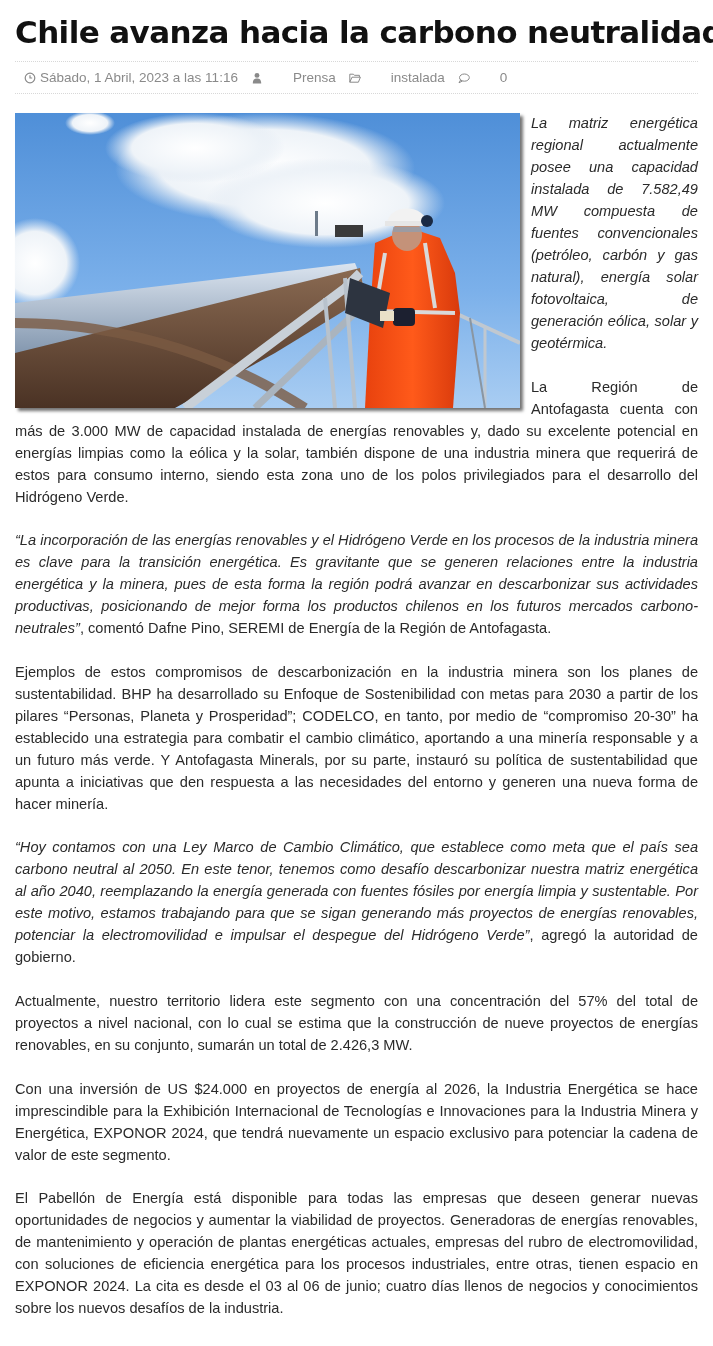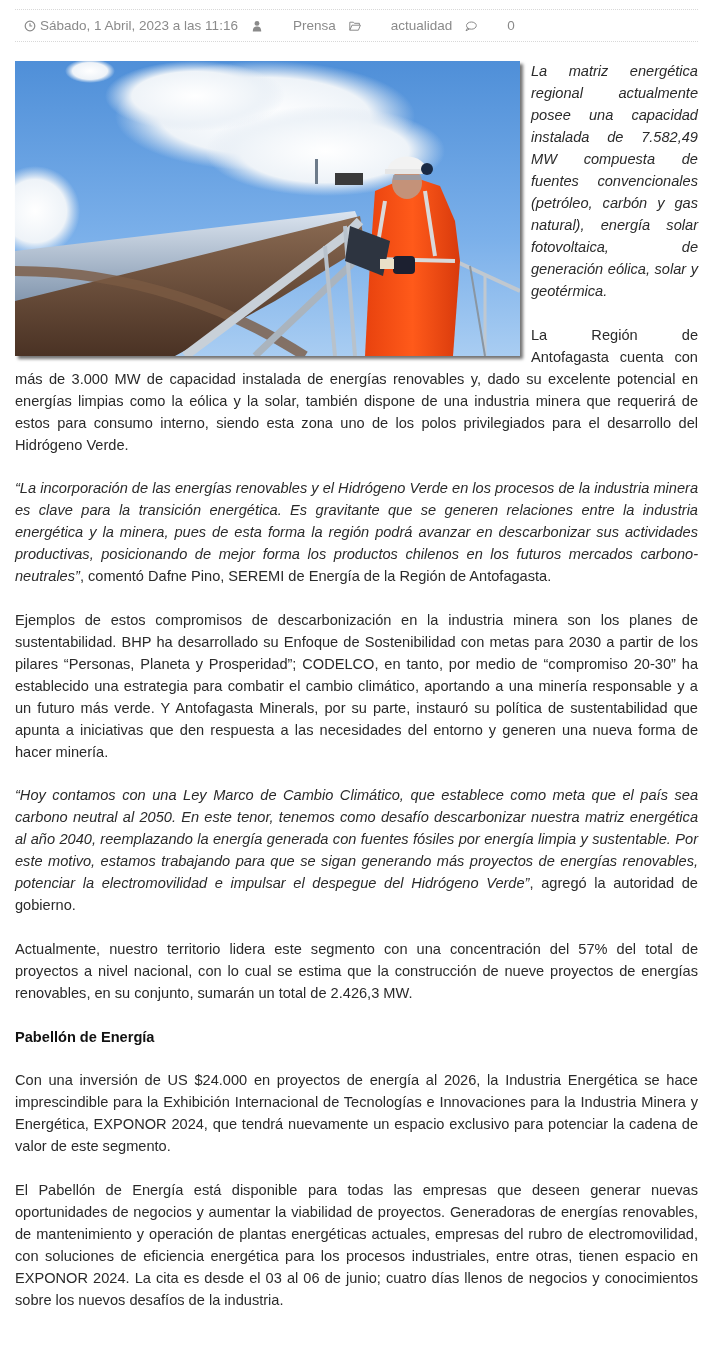--- a/index.html
+++ b/index.html
@@ -75,20 +75,21 @@
 
     .subhead {
       font-weight: bold;
       color: #111111;
     }
   </style>
 </head>
 <body>
 
 <div class="article">
+  <h1 class="title">Chile avanza hacia la carbono neutralidad</h1>
 
   <div class="meta">
     <span class="meta-item">
       <span class="ic">
         <svg viewBox="0 0 12 12">
             <circle cx="6" cy="6" r="4.8" fill="none" stroke="#8a8a8a" stroke-width="1.2"></circle>
             <path d="M6 3.2 V6 H8.2" fill="none" stroke="#8a8a8a" stroke-width="1.2"></path>
           </svg>
       </span>
       <span>Sábado, 1 Abril, 2023 a las 11:16</span>
@@ -101,21 +102,21 @@
           </svg>
       </span>
       <a href="#">Prensa</a>
     </span>
     <span class="meta-item">
       <span class="ic">
         <svg viewBox="0 0 12 12">
             <path d="M0.8 2.2 H4.4 L5.4 3.3 H10.4 V5 M0.8 2.2 V10.2 H9.4 L11.4 5.2 H3 L0.8 10.2" fill="none" stroke="#8a8a8a" stroke-width="1"></path>
           </svg>
       </span>
-      <a href="#">actualidad</a>
+      <a href="#">instalada</a>
     </span>
     <span class="meta-item">
       <span class="ic">
         <svg viewBox="0 0 12 12">
             <ellipse cx="6.4" cy="5.6" rx="4.9" ry="3.6" fill="none" stroke="#8a8a8a" stroke-width="1"></ellipse>
             <path d="M2.6 8 L1 10.8 L4.4 9" fill="none" stroke="#8a8a8a" stroke-width="1"></path>
           </svg>
       </span>
       <a href="#">0</a>
     </span>
@@ -193,19 +194,18 @@
     <p>La Región de Antofagasta cuenta con más de 3.000 MW de capacidad instalada de energías renovables y, dado su excelente potencial en energías limpias como la eólica y la solar, también dispone de una industria minera que requerirá de estos para consumo interno, siendo esta zona uno de los polos privilegiados para el desarrollo del Hidrógeno Verde.</p>
 
     <p style="clear: both;"><span class="em">“La incorporación de las energías renovables y el Hidrógeno Verde en los procesos de la industria minera es clave para la transición energética. Es gravitante que se generen relaciones entre la industria energética y la minera, pues de esta forma la región podrá avanzar en descarbonizar sus actividades productivas, posicionando de mejor forma los productos chilenos en los futuros mercados carbono-neutrales”</span><span>, comentó Dafne Pino, SEREMI de Energía de la Región de Antofagasta.</span></p>
 
     <p>Ejemplos de estos compromisos de descarbonización en la industria minera son los planes de sustentabilidad. BHP ha desarrollado su Enfoque de Sostenibilidad con metas para 2030 a partir de los pilares “Personas, Planeta y Prosperidad”; CODELCO, en tanto, por medio de “compromiso 20-30” ha establecido una estrategia para combatir el cambio climático, aportando a una minería responsable y a un futuro más verde. Y Antofagasta Minerals, por su parte, instauró su política de sustentabilidad que apunta a iniciativas que den respuesta a las necesidades del entorno y generen una nueva forma de hacer minería.</p>
 
     <p><span class="em">“Hoy contamos con una Ley Marco de Cambio Climático, que establece como meta que el país sea carbono neutral al 2050. En este tenor, tenemos como desafío descarbonizar nuestra matriz energética al año 2040, reemplazando la energía generada con fuentes fósiles por energía limpia y sustentable. Por este motivo, estamos trabajando para que se sigan generando más proyectos de energías renovables, potenciar la electromovilidad e impulsar el despegue del Hidrógeno Verde”</span><span>, agregó la autoridad de gobierno.</span></p>
 
     <p>Actualmente, nuestro territorio lidera este segmento con una concentración del 57% del total de proyectos a nivel nacional, con lo cual se estima que la construcción de nueve proyectos de energías renovables, en su conjunto, sumarán un total de 2.426,3 MW.</p>
 
-    <p class="subhead">Pabellón de Energía</p>
 
     <p>Con una inversión de US $24.000 en proyectos de energía al 2026, la Industria Energética se hace imprescindible para la Exhibición Internacional de Tecnologías e Innovaciones para la Industria Minera y Energética, EXPONOR 2024, que tendrá nuevamente un espacio exclusivo para potenciar la cadena de valor de este segmento.</p>
 
     <p>El Pabellón de Energía está disponible para todas las empresas que deseen generar nuevas oportunidades de negocios y aumentar la viabilidad de proyectos. Generadoras de energías renovables, de mantenimiento y operación de plantas energéticas actuales, empresas del rubro de electromovilidad, con soluciones de eficiencia energética para los procesos industriales, entre otras, tienen espacio en EXPONOR 2024. La cita es desde el 03 al 06 de junio; cuatro días llenos de negocios y conocimientos sobre los nuevos desafíos de la industria.</p>
   </div>
 </div>
 
 </body></html>

